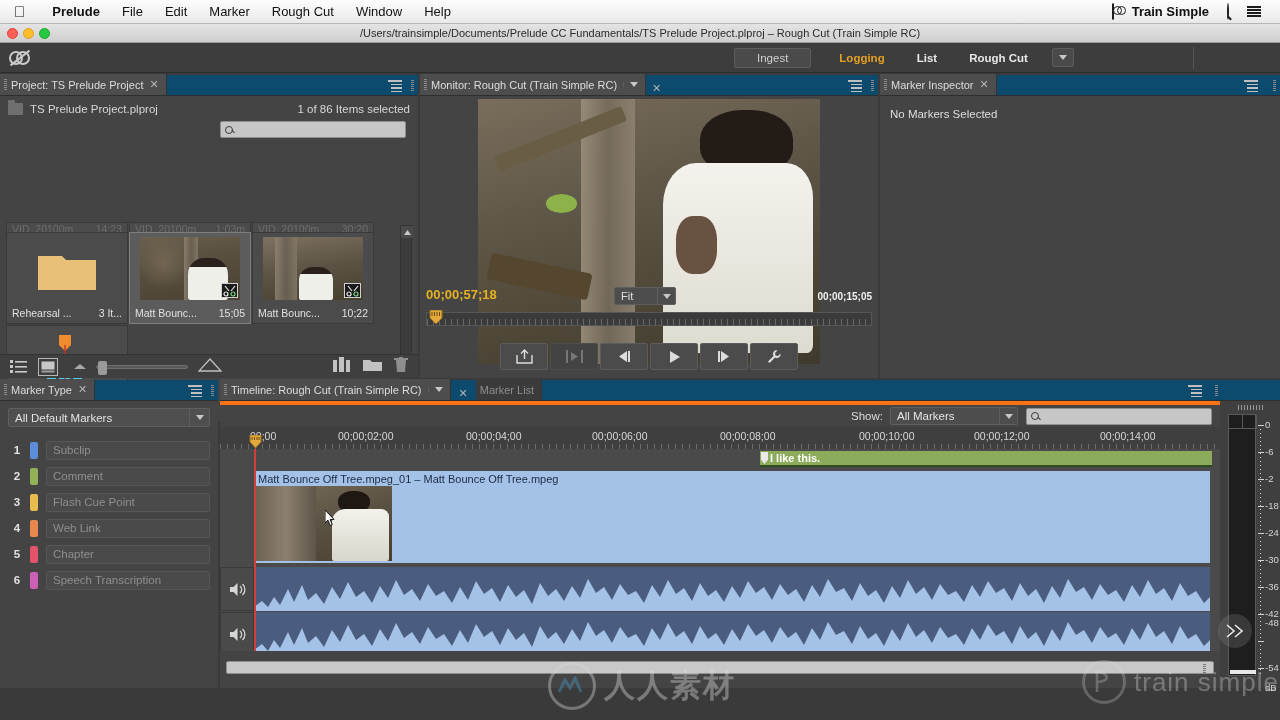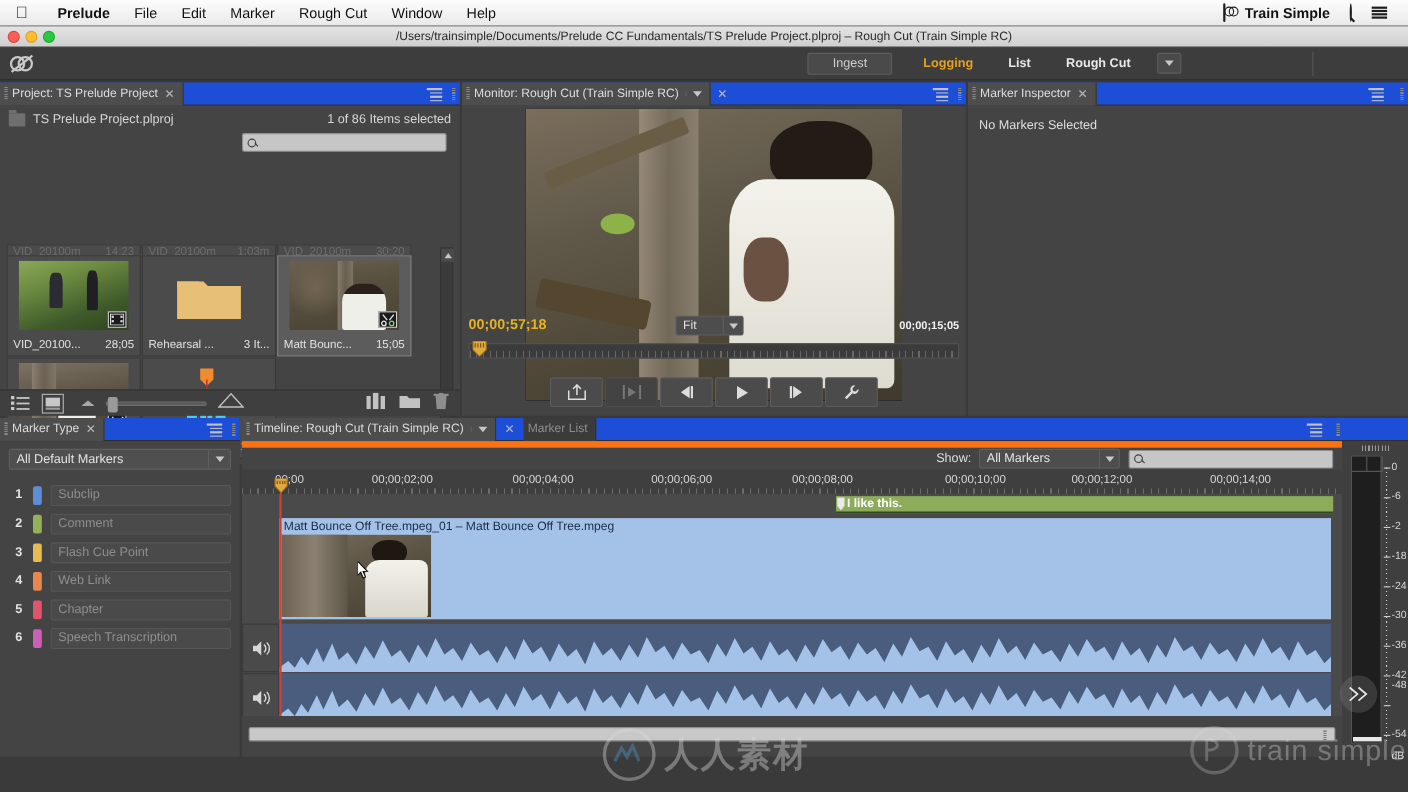--- a/index.html
+++ b/index.html
@@ -86,21 +86,21 @@
     width: 22px; height: 19px; background: #4a4a4a; border: 1px solid #5d5d5d;
     border-radius: 2px; display: flex; align-items: center; justify-content: center;
     margin-left: 8px;
   }
   .caret { width: 0; height: 0; border-left: 4px solid transparent; border-right: 4px solid transparent;
     border-top: 5px solid #c8c8c8; }
 
   
   .panel { position: absolute; background: #444444; }
   .panel-tabbar {
-    height: 21px; background: #1d4ed8; display: flex; align-items: center;
+    height: 21px; background: #0c4a6e; display: flex; align-items: flex-end;
     border-bottom: 1px solid #2e2e2e; position: relative;
   }
   .panel-tab {
     height: 21px; display: flex; align-items: center; padding: 0 7px 0 4px;
     background: #4d4d4d; font-size: 11px; color: #dcdcdc; white-space: nowrap;
     border-right: 1px solid #343434;
   }
   .panel-tab.inactive { background: #3b3b3b; color: #8d8d8d; }
   .grip { width: 3px; height: 12px; margin-right: 4px;
     background: repeating-linear-gradient(to bottom, #8a8a8a 0 1px, transparent 1px 2px); }
@@ -210,21 +210,21 @@
   .mbtn.dim { background: #434343; border-color: #4d4d4d; }
 
   
   #markerinspector-panel { left: 880px; top: 75px; width: 400px; height: 303px; }
   .mi-text { padding: 12px 10px; font-size: 11.5px; color: #dedede; }
 
   
   #timeline-panel { left: 220px; top: 380px; width: 1060px; height: 308px; }
   .tl-topbar { position: absolute; top: 21px; left: 0; width: 1000px; height: 26px;
     display: flex; align-items: center; justify-content: flex-end; padding-right: 8px;
-    border-top: 6px solid #f97316; }
+    border-top: 4px solid #f97316; }
   .tl-show-label { font-size: 11.5px; color: #dcdcdc; margin-right: 7px; }
   .tl-show-sel { width: 128px; height: 18px; background: #4d4d4d; border: 1px solid #5e5e5e;
     border-radius: 2px; display: flex; align-items: center; padding-left: 6px;
     font-size: 11.5px; color: #e4e4e4; }
   .tl-show-sel .caret-box { margin-left:auto; width:18px; height:16px; border-left:1px solid #5e5e5e;
     display:flex; align-items:center; justify-content:center; }
   .tl-search { margin-left: 8px; width: 186px; height: 17px; background: #c6c6c6;
     border: 1px solid #8f8f8f; border-radius: 2px; display:flex; align-items:center; padding-left:4px; }
   .tl-ruler { position: absolute; top: 47px; left: 0; width: 1000px; height: 22px;
     background: #3f3f3f; }
@@ -407,41 +407,20 @@
         <div class="cut-cell">
           <span>VID_20100m</span>
           <span>30;20</span>
         </div>
       </div>
     </div>
 
     <div class="thumbs-area" style="top:157px;height:190px;">
       <div class="thumb-grid">
 
-        <div class="thumb-cell">
-          <div class="thumb-img">
-            <div class="img-green">
-                <span class="p1"></span>
-                <span class="p2"></span>
-              </div>
-            <span class="badge-ico" style="display:flex;align-items:center;justify-content:center;">
-              <svg width="13" height="11" viewBox="0 0 13 11">
-                  <rect x="0.5" y="0.5" width="12" height="10" fill="none" stroke="#ddd"></rect>
-                  <rect x="1.5" y="2" width="2" height="2" fill="#ddd"></rect>
-                  <rect x="1.5" y="6" width="2" height="2" fill="#ddd"></rect>
-                  <rect x="9.5" y="2" width="2" height="2" fill="#ddd"></rect>
-                  <rect x="9.5" y="6" width="2" height="2" fill="#ddd"></rect>
-                </svg>
-            </span>
-          </div>
-          <div class="thumb-label">
-            <span>VID_20100...</span>
-            <span>28;05</span>
-          </div>
-        </div>
 
         <div class="thumb-cell">
           <div class="thumb-img" style="display:flex;align-items:center;justify-content:center;">
             <svg width="62" height="46" viewBox="0 0 62 46">
               <path d="M2 10 L2 44 L60 44 L60 14 L30 14 L26 10 Z" fill="#e8bf77"></path>
               <path d="M2 10 L2 15 L26 15 L22 10 Z" fill="#e8bf77"></path>
             </svg>
           </div>
           <div class="thumb-label">
             <span>Rehearsal ...</span>

